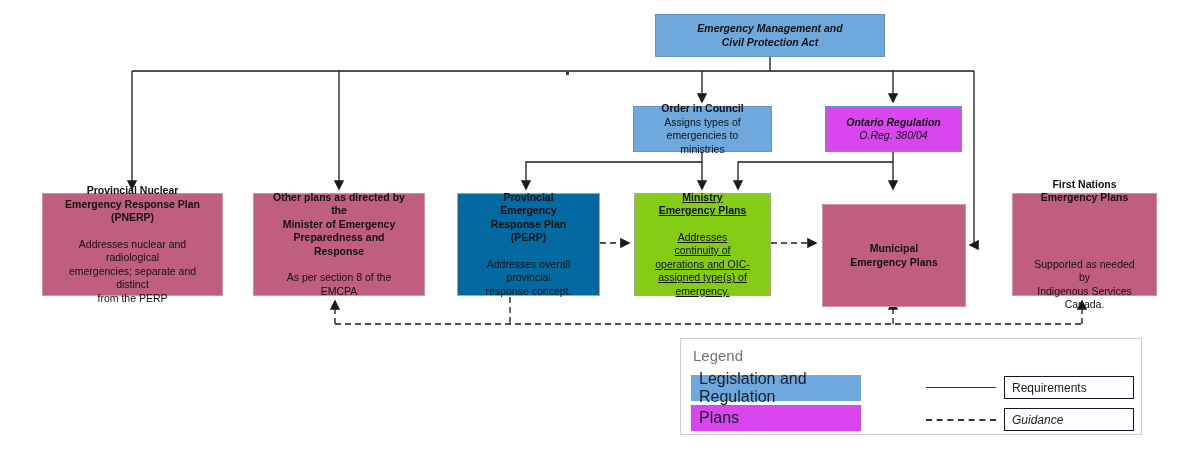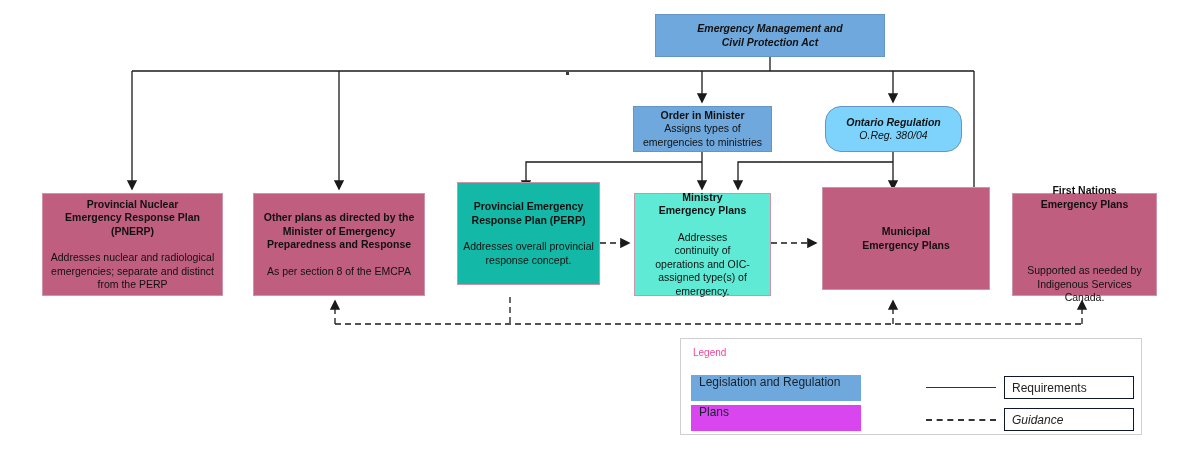--- a/index.html
+++ b/index.html
@@ -5,38 +5,38 @@
   html, body { margin:0; padding:0; background:#ffffff; }
   .canvas {
     position:relative; width:1195px; height:475px;
     font-family:"Liberation Sans", sans-serif; background:#ffffff; overflow:hidden;
   }
   svg.connectors { position:absolute; left:0; top:0; pointer-events:none; }
 
   .dbox {
     position:absolute; box-sizing:border-box;
     display:flex; flex-direction:column; align-items:center; justify-content:center;
-    text-align:center; color:#111111; padding:5px;
+    text-align:center; color:#111111; padding:18px;
   }
   .blue  { background:#6fa8dc; border:1px solid #6495c5; }
   .pink  { background:#c05e7f; border:1px solid #cf93a8; }
   .box-title { font-weight:bold; font-size:10.5px; line-height:13.5px; white-space:pre-line; }
   .box-body  { font-size:10.5px; line-height:13.5px; white-space:pre-line; margin-top:13px; }
   .blue .box-body { margin-top:0; }
   .italic { font-style:italic; }
   .stray-dot { position:absolute; left:566px; top:72px; width:3px; height:3px; background:#3a3a3a; }
 
   .legend {
     position:absolute; left:680px; top:338px; width:462px; height:97px;
     border:1px solid #cfcfcf; background:#ffffff; box-sizing:border-box;
   }
-  .legend-title { position:absolute; left:12px; top:8px; font-size:10px; color:#ec4899; }
+  .legend-title { position:absolute; left:12px; top:8px; font-size:15px; color:#737373; }
   .legend-swatch {
     position:absolute; left:10px; width:170px; height:26px; box-sizing:border-box;
-    display:flex; padding-left:8px; font-size:12px; color:#16222e;
+    display:flex; align-items:center; padding-left:8px; font-size:16px; color:#16222e;
   }
   .legend-swatch.sw-blue { top:36px; background:#6fa8dc; }
   .legend-swatch.sw-pink { top:66px; background:#c05e7f; }
   .legend-line { position:absolute; left:245px; width:70px; height:0; }
   .legend-line.solid  { top:48px; border-top:1.5px solid #333333; }
   .legend-line.dashed { top:80px; border-top:2px dashed #333333; }
   .legend-linebox {
     position:absolute; left:323px; width:130px; height:23px; box-sizing:border-box;
     border:1px solid #0f172a; background:#ffffff;
     display:flex; align-items:center; padding-left:7px; font-size:12px; color:#222222;
@@ -82,62 +82,62 @@
   </svg>
 
   <div class="stray-dot"></div>
 
   <div class="dbox blue" style="left: 655px; top: 14px; width: 230px; height: 43px; background-color: rgb(111, 168, 220);">
     <div class="box-title italic">Emergency Management and
 Civil Protection Act</div>
   </div>
 
   <div class="dbox blue" style="left: 633px; top: 106px; width: 139px; height: 46px; background-color: rgb(111, 168, 220);">
-    <div class="box-title">Order in Minister</div>
+    <div class="box-title">Order in Council</div>
     <div class="box-body">Assigns types of
 emergencies to ministries</div>
   </div>
 
-  <div class="dbox blue" style="left: 825px; top: 106px; width: 137px; height: 46px; background-color: #7dd3fc; border-radius: 16px;">
+  <div class="dbox blue" style="left: 825px; top: 106px; width: 137px; height: 46px; background-color: #d946ef;">
     <div class="box-title italic">Ontario Regulation</div>
     <div class="box-body italic">O.Reg. 380/04</div>
   </div>
 
   <div class="dbox pink" style="left: 42px; top: 193px; width: 181px; height: 103px; background-color: rgb(192, 94, 127);">
     <div class="box-title">Provincial Nuclear
 Emergency Response Plan
 (PNERP)</div>
     <div class="box-body">Addresses nuclear and radiological
 emergencies; separate and distinct
 from the PERP</div>
   </div>
 
   <div class="dbox pink" style="left: 253px; top: 193px; width: 172px; height: 103px; background-color: rgb(192, 94, 127);">
     <div class="box-title">Other plans as directed by the
 Minister of Emergency
 Preparedness and Response</div>
     <div class="box-body">As per section 8 of the EMCPA</div>
   </div>
 
-  <div class="dbox pink" style="left: 457px; top: 182px; width: 143px; height: 103px; background-color: #14b8a6;">
+  <div class="dbox pink" style="left: 457px; top: 193px; width: 143px; height: 103px; background-color: #0369a1;">
     <div class="box-title">Provincial Emergency
 Response Plan (PERP)</div>
     <div class="box-body">Addresses overall provincial
 response concept.</div>
   </div>
 
-  <div class="dbox pink" style="left: 634px; top: 193px; width: 137px; height: 103px; padding: 20px; background-color: #5eead4;">
+  <div class="dbox pink" style="left: 634px; top: 193px; width: 137px; height: 103px; padding: 20px; background-color: #84cc16; text-decoration: underline;">
     <div class="box-title">Ministry Emergency Plans</div>
     <div class="box-body">Addresses continuity of
 operations and OIC-
 assigned type(s) of
 emergency.</div>
   </div>
 
-  <div class="dbox pink" style="left: 822px; top: 187px; width: 168px; height: 103px; background-color: rgb(192, 94, 127);">
+  <div class="dbox pink" style="left: 822px; top: 204px; width: 144px; height: 103px; background-color: rgb(192, 94, 127);">
     <div class="box-title">Municipal
 Emergency Plans</div>
   </div>
 
   <div class="dbox pink" style="left: 1012px; top: 193px; width: 145px; height: 103px; background-color: rgb(192, 94, 127); gap: 40px;">
     <div class="box-title">First Nations
 Emergency Plans</div>
     <div class="box-body">Supported as needed by
 Indigenous Services
 Canada.</div>

